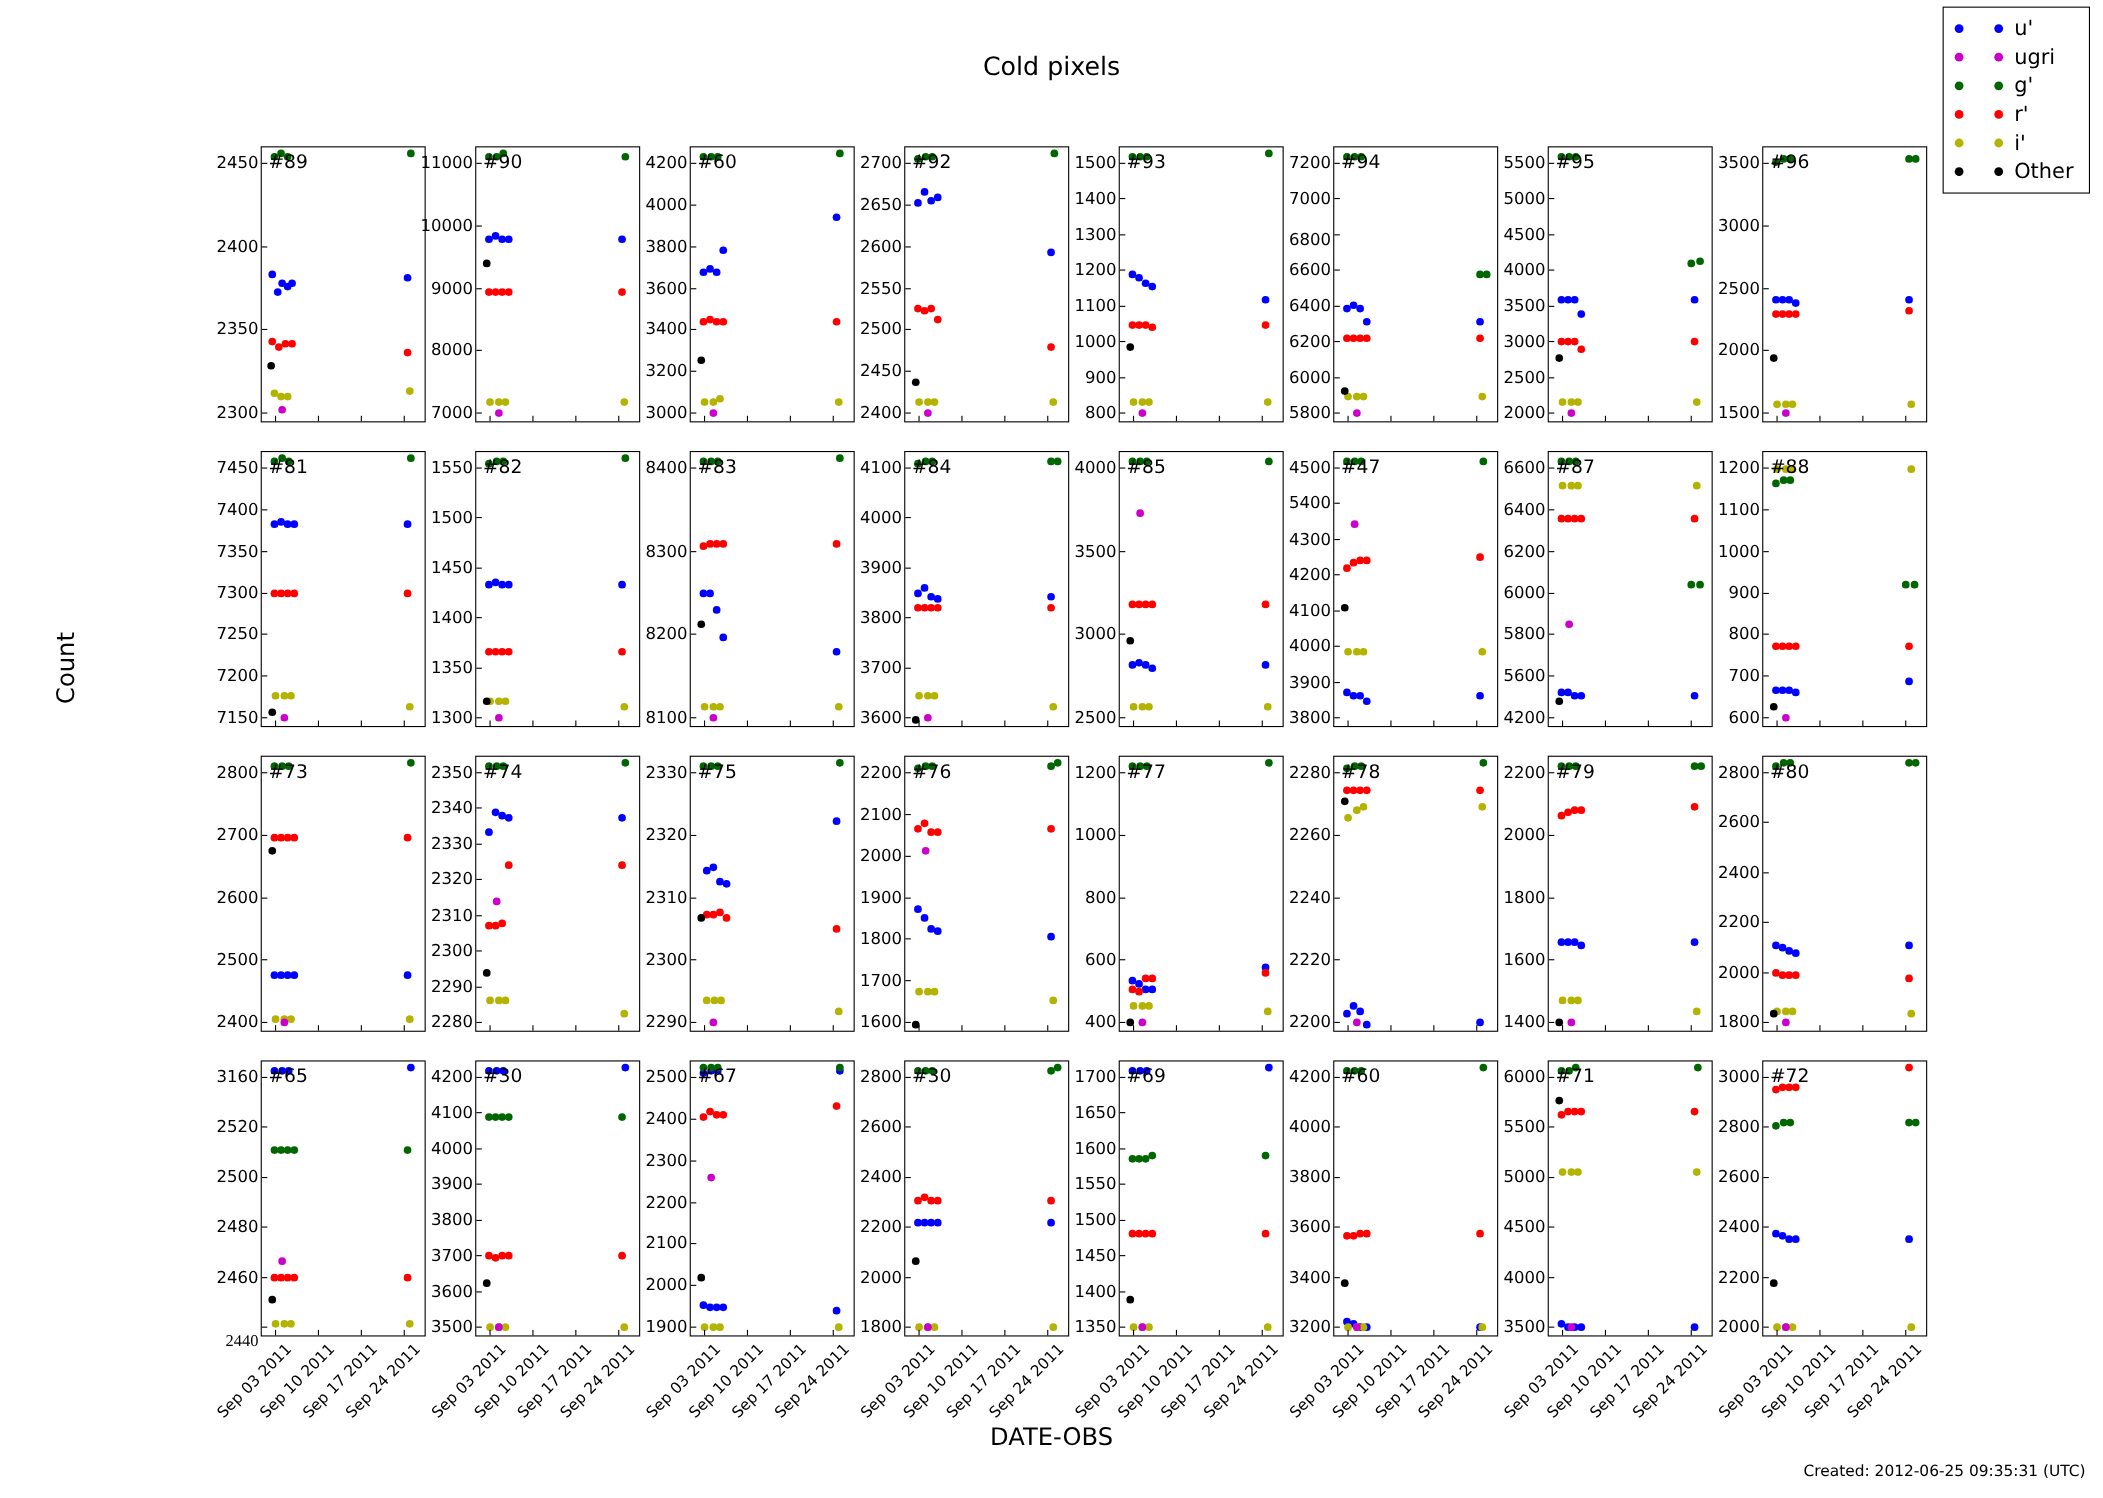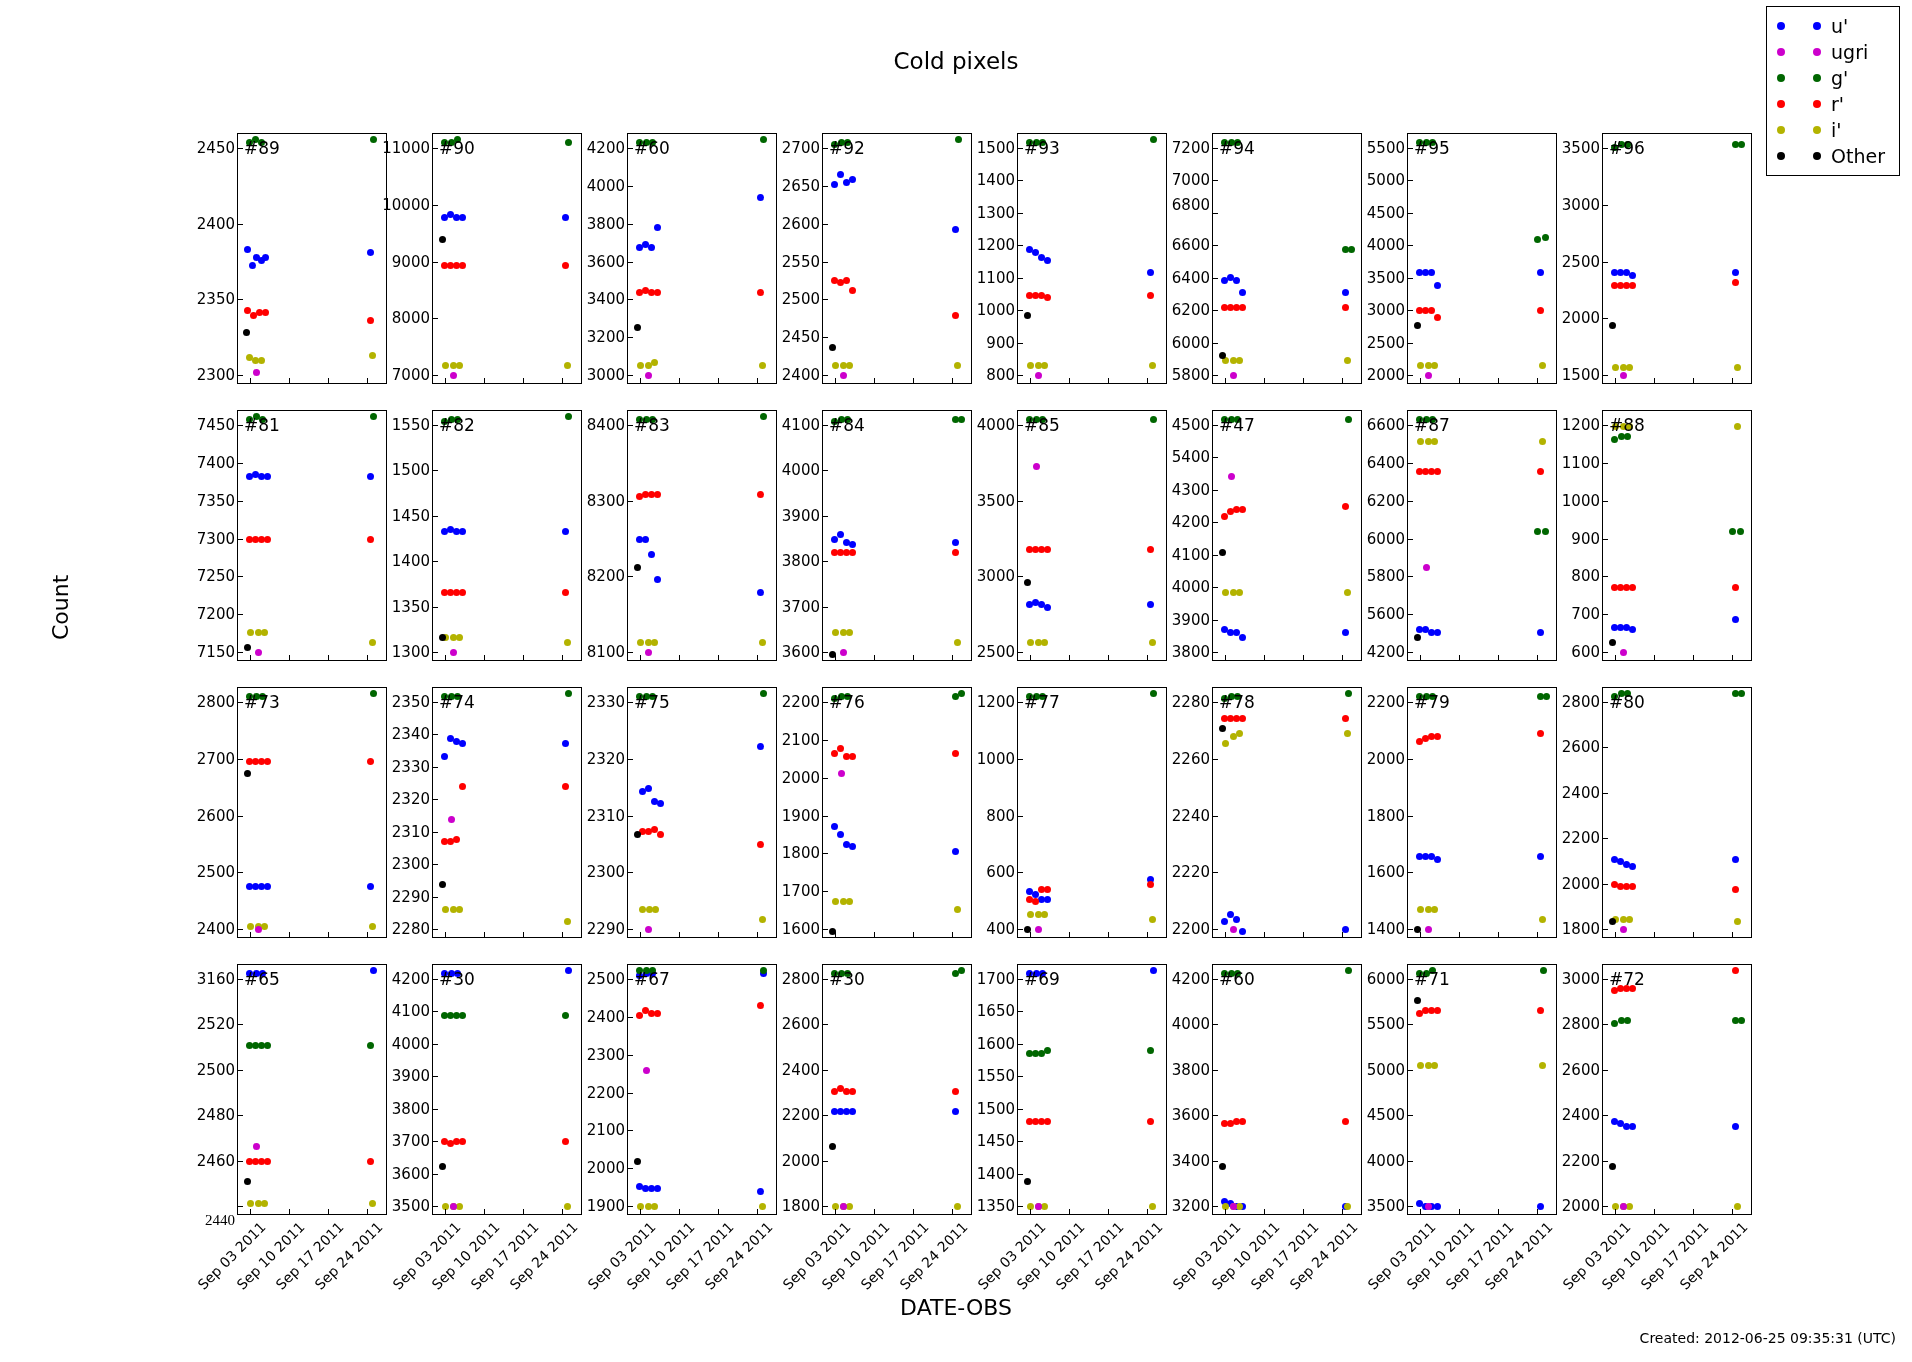--- a/index.html
+++ b/index.html
@@ -278,21 +278,21 @@
       <span class="ytick" style="top: 241px;">5800</span>
       <span class="tickmark" style="top: 241px;"></span>
       <span class="ytick" style="top: 208.571px;">6000</span>
       <span class="tickmark" style="top: 208.571px;"></span>
       <span class="ytick" style="top: 176.143px;">6200</span>
       <span class="tickmark" style="top: 176.143px;"></span>
       <span class="ytick" style="top: 143.714px;">6400</span>
       <span class="tickmark" style="top: 143.714px;"></span>
       <span class="ytick" style="top: 111.286px;">6600</span>
       <span class="tickmark" style="top: 111.286px;"></span>
-      <span class="ytick" style="top: 71px;">6800</span>
+      <span class="ytick" style="top: 84px;">6800</span>
       <span class="tickmark" style="top: 78.8571px;"></span>
       <span class="ytick" style="top: 46.4286px;">7000</span>
       <span class="tickmark" style="top: 46.4286px;"></span>
       <span class="ytick" style="top: 14px;">7200</span>
       <span class="tickmark" style="top: 14px;"></span>
       <span class="dotpt" style="background: rgb(0, 0, 255); left: 7.5px; top: 142.58px;"></span>
       <span class="dotpt" style="background: rgb(0, 0, 255); left: 13.5px; top: 140.07px;"></span>
       <span class="dotpt" style="background: rgb(0, 0, 255); left: 19.5px; top: 142.58px;"></span>
       <span class="dotpt" style="background: rgb(0, 0, 255); left: 25.5px; top: 155.13px;"></span>
       <span class="dotpt" style="background: rgb(0, 0, 255); left: 129px; top: 155.13px;"></span>

